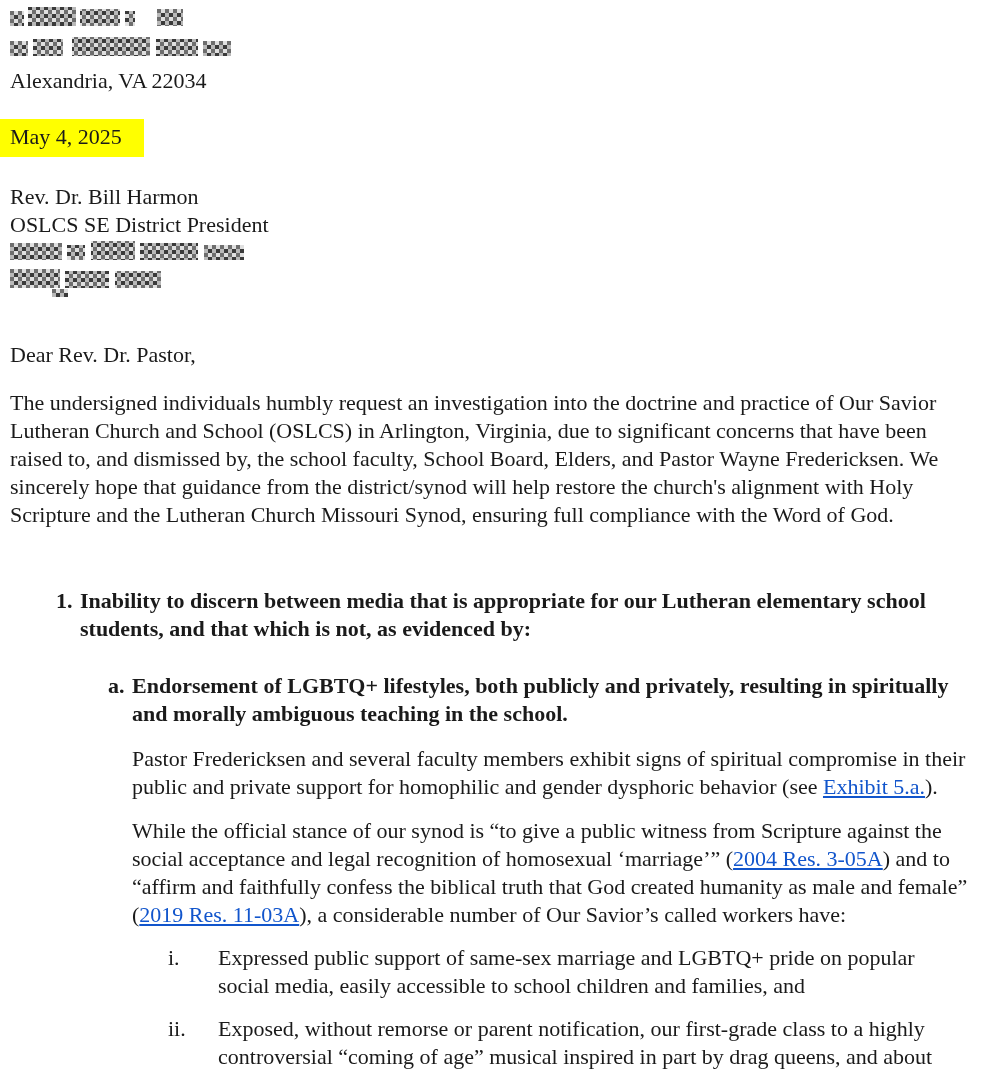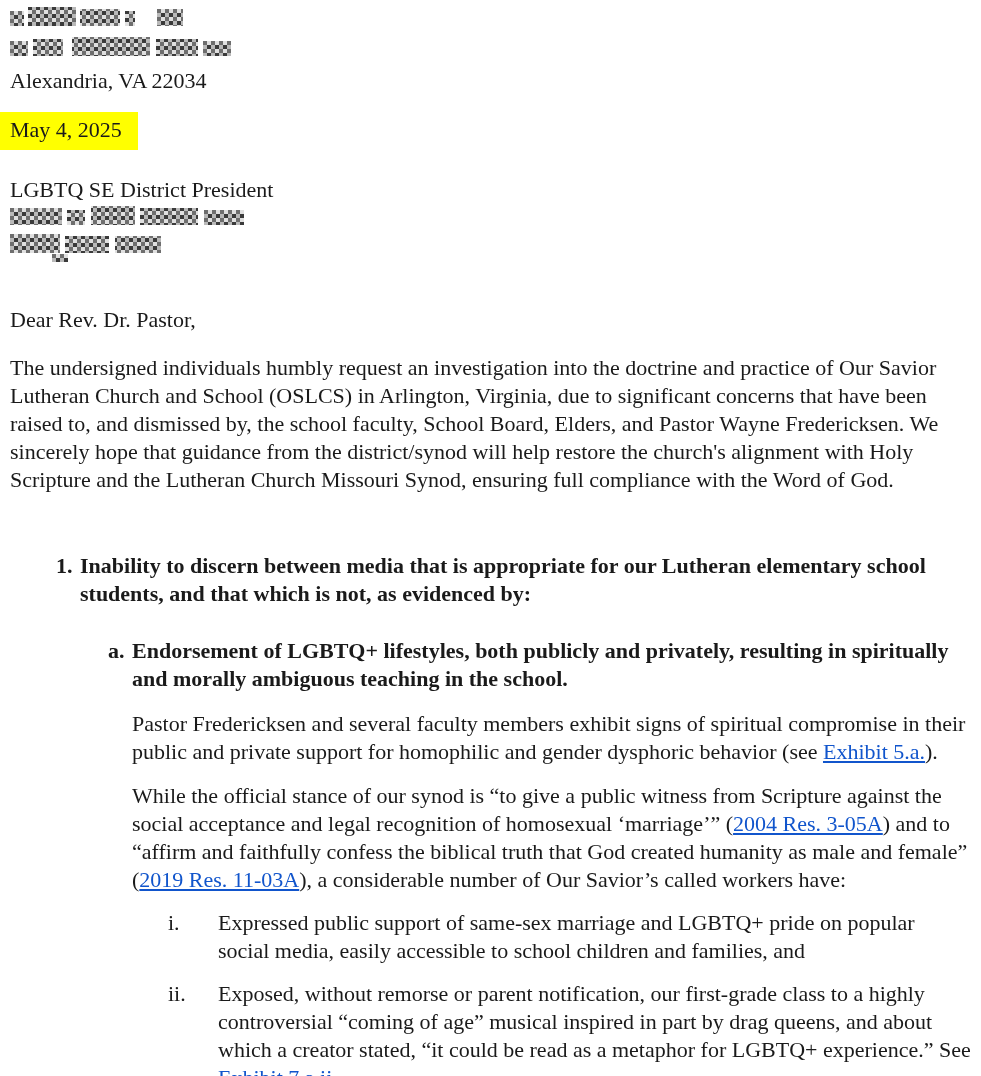--- a/index.html
+++ b/index.html
@@ -31,22 +31,22 @@
   .rchunk:nth-child(3n) { background-position: 2px 6px; }
   .rchunk.tall { height: 19px; }
   .rchunk.short { height: 15px; }
 
   .sender .rline.first { margin-bottom: 12px; }
   .sender .rline.second { margin-bottom: 11px; }
 
   .date-highlight {
     display: inline-block;
     margin-left: -10px;
-    margin-top: 17px;
-    padding: 5px 16px 7px 10px;
+    margin-top: 24px;
+    padding: 5px 22px 7px 10px;
     line-height: 26px;
     background: var(--highlight);
   }
 
   .recipient { margin-top: 26px; }
   .recipient .rline.addr1 { margin-top: 3px; margin-bottom: 10px; }
   .descender { display: flex; margin-top: 1px; margin-left: 42px; }
   .descender .rchunk { height: 8px; width: 16px; }
 
   .salutation { margin-top: 44px; }
@@ -98,21 +98,22 @@
       <span class="rchunk short" style="width:28px"></span>
     </div>
     <div class="textline">Alexandria, VA 22034</div>
   </header>
 
   <div class="date-highlight">
     <span>May 4, 2025</span>
   </div>
 
   <section class="recipient">
-    <div class="textline">LGBTQ SE District President</div>
+    <div class="textline">Rev. Dr. Bill Harmon</div>
+    <div class="textline">OSLCS SE District President</div>
     <div class="rline addr1">
       <span class="rchunk" style="width:52px; margin-right:5px"></span>
       <span class="rchunk short" style="width:18px; margin-right:6px"></span>
       <span class="rchunk tall" style="width:44px; margin-right:5px"></span>
       <span class="rchunk" style="width:58px; margin-right:6px"></span>
       <span class="rchunk short" style="width:40px"></span>
     </div>
     <div class="rline addr2">
       <span class="rchunk tall" style="width:50px; margin-right:5px"></span>
       <span class="rchunk" style="width:44px; margin-right:6px"></span>

